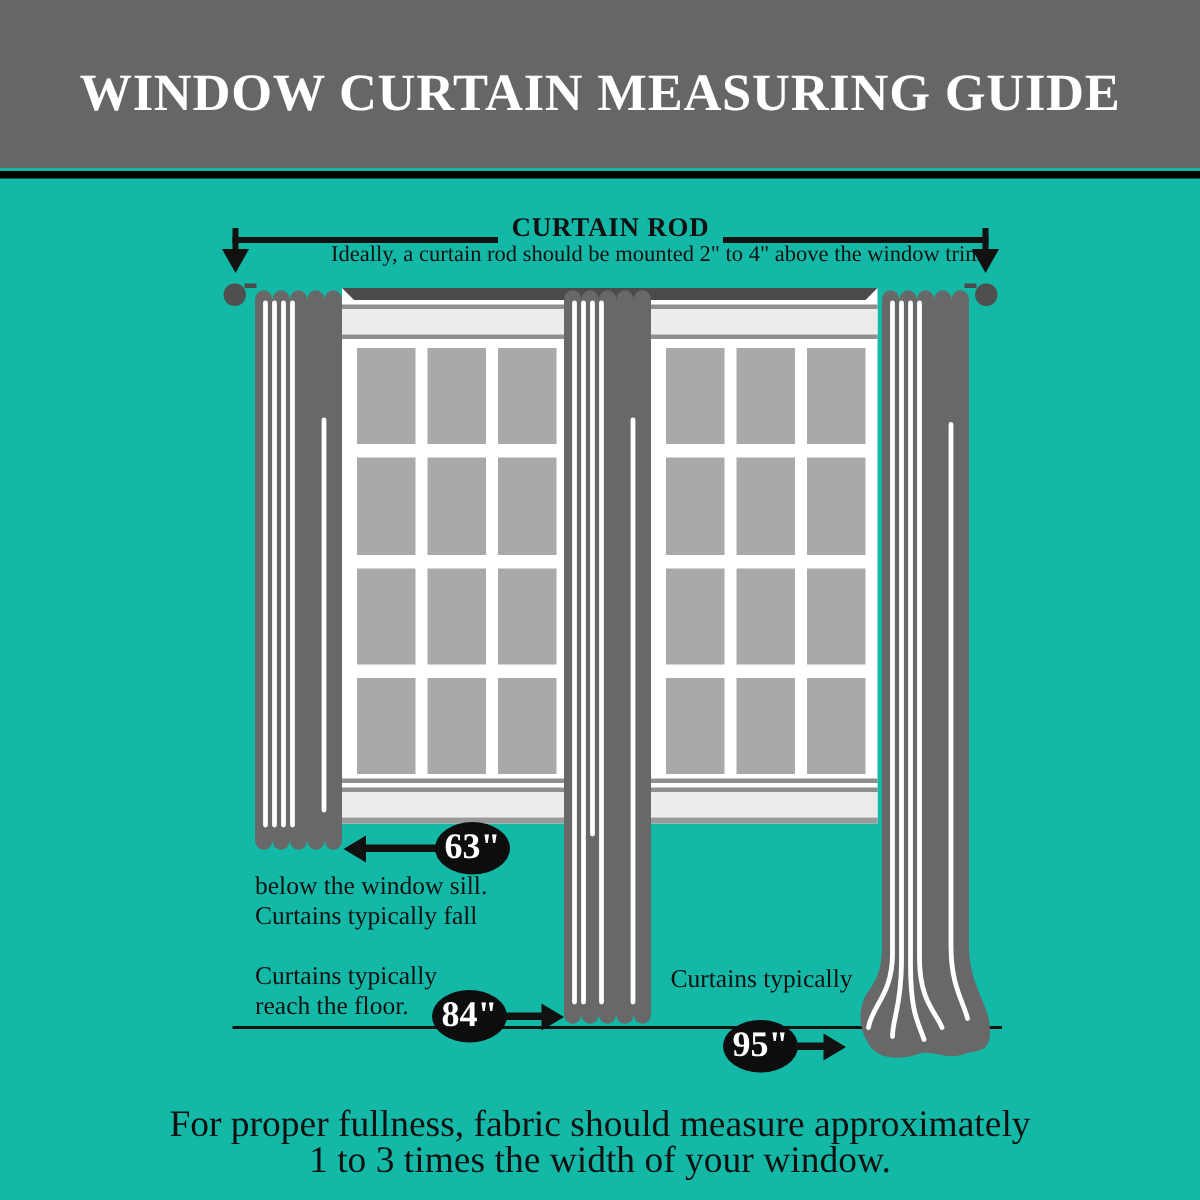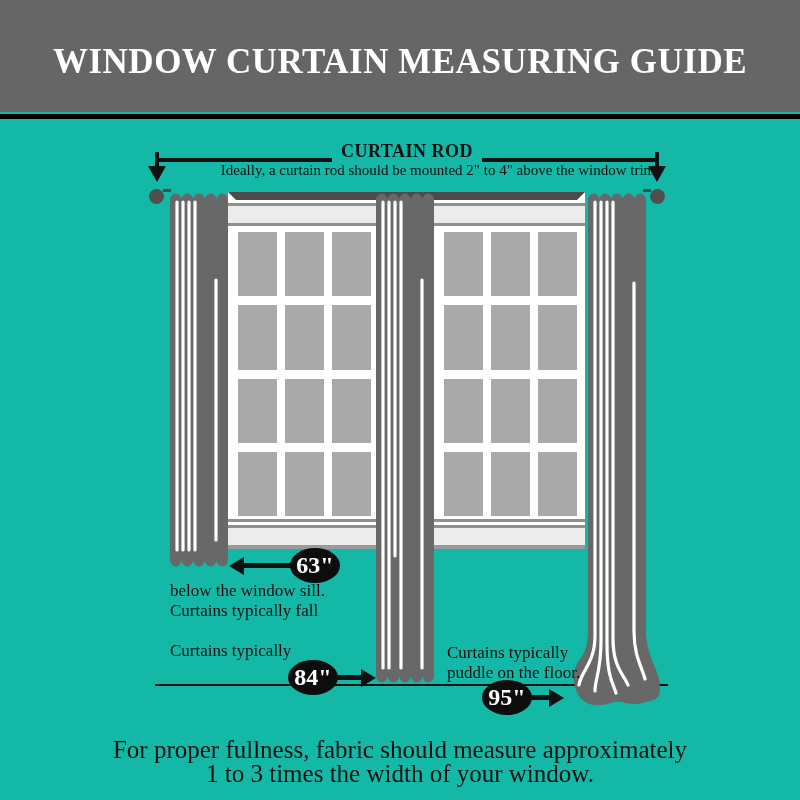--- a/index.html
+++ b/index.html
@@ -197,28 +197,28 @@
   <div class="m-head point-left" style="left:229px;top:556.5px;"></div>
   <div class="m-line" style="left:240px;top:563px;width:52px;"></div>
   <div class="m-oval" style="left:290px;top:548px;">63"</div>
   <div class="note" style="left:170px;top:581px;">
     <span>below the window sill.</span>
     <span>Curtains typically fall</span>
   </div>
 
   <div class="note" style="left:170px;top:641px;">
     <span>Curtains typically</span>
+    <span>reach the floor.</span>
   </div>
   <div class="m-oval" style="left:288px;top:660px;">84"</div>
   <div class="m-line" style="left:336px;top:675px;width:26px;"></div>
   <div class="m-head point-right" style="left:361px;top:668.5px;"></div>
 
   <div class="note" style="left:447px;top:643px;">
     <span>Curtains typically</span>
-    <span>puddle on the floor.</span>
   </div>
   <div class="m-oval" style="left:482px;top:680px;">95"</div>
   <div class="m-line" style="left:530px;top:695px;width:20px;"></div>
   <div class="m-head point-right" style="left:549px;top:688.5px;"></div>
 
   <div class="footer-note">
     <div>For proper fullness, fabric should measure approximately</div>
     <div>1 to 3 times the width of your window.</div>
   </div>
 

